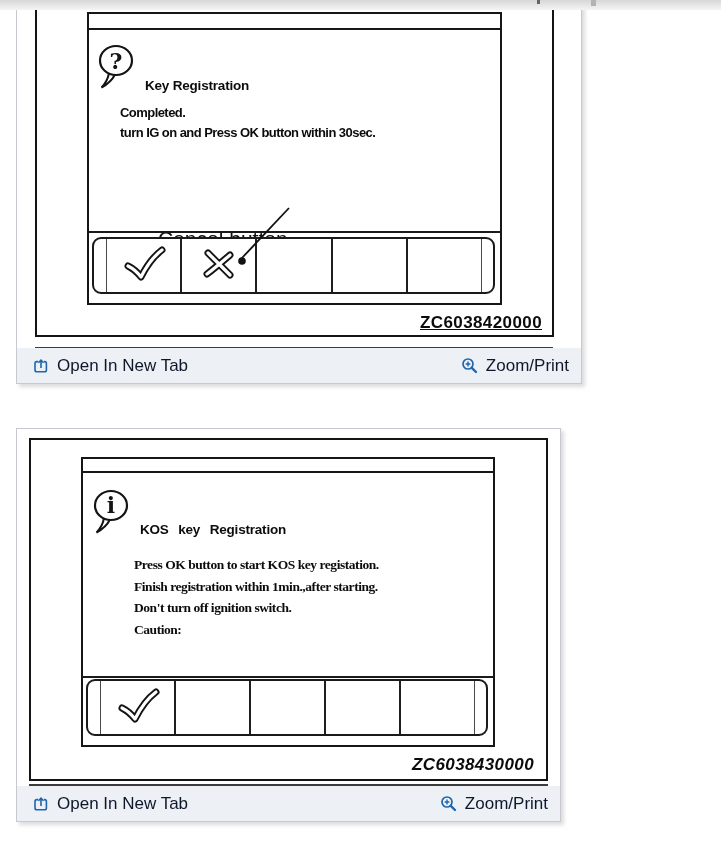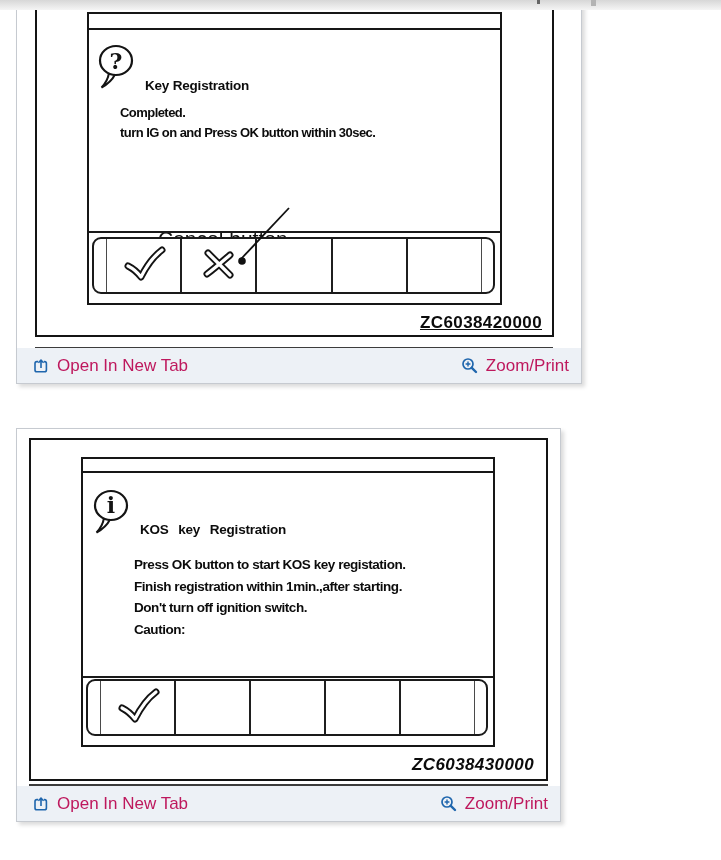--- a/index.html
+++ b/index.html
@@ -36,21 +36,21 @@
   #illus1 .bubble { left: 7px; top: 30px; }
   #illus2 .bubble { left: 8px; top: 30px; }
 
   .dlg-title { position: absolute; font-size: 13.5px; font-weight: 700; color: #0c0c0c;
                letter-spacing: -0.2px; white-space: nowrap; margin-top: 20px; }
   #illus1 .dlg-title { left: 56px; top: 44px; }
   #illus2 .dlg-title { left: 57px; top: 43px; word-spacing: 6px; text-align: right; }
 
   .dlg-body { position: absolute; font-weight: 700; color: #0c0c0c; white-space: nowrap; }
   #illus1 .dlg-body { left: 31px; top: 89px; font-size: 13px; line-height: 20px; letter-spacing: -0.55px; }
-  #illus2 .dlg-body { left: 51px; top: 95px; font-size: 13.5px; line-height: 21.5px; letter-spacing: -0.45px; }
+  #illus2 .dlg-body { left: 51px; top: 95px; font-size: 13.5px; line-height: 21.5px; letter-spacing: -0.45px; font-family: Liberation Serif, serif; }
 
   .callout { position: absolute; left: 69px; top: 170px; width: 300px; text-align: left;
              font-size: 21px; font-weight: 400; color: #101010; margin-top: 43px; }
 
   .leader-svg { position: absolute; left: 0; top: 0; width: 100%; height: 100%;
                 pointer-events: none; z-index: 5; }
 
   .bar-divider { position: absolute; left: 0; right: 0; top: 217px; height: 2px; background: #1a1a1a; }
 
   .btnbar { position: absolute; border: 2px solid #1a1a1a; border-radius: 9px;
@@ -68,21 +68,21 @@
   #figbox1 .figcode { right: 10px; bottom: 2px; text-decoration: underline; }
   #figbox2 .figcode { right: 12px; bottom: 4px; font-style: italic; }
 
   .separator { position: absolute; height: 1.5px; background: #3c3c3c; }
   #panel1 .separator { left: 18px; right: 28px; bottom: 35px; }
   #panel2 .separator { left: 12px; right: 12px; bottom: 35.5px; }
 
   .panel-footer { position: absolute; left: 0; right: 0; bottom: 0; height: 35px;
                   background: #edf1f6; display: flex; align-items: center;
                   justify-content: space-between; padding: 0 12px 0 16px; }
-  .link { display: flex; align-items: center; gap: 7px; color: #be185d;
+  .link { display: flex; align-items: center; gap: 7px; color: #0f172a;
           font-size: 17px; cursor: pointer; white-space: nowrap; }
   .link svg { display: block; }
 </style>
 </head>
 <body>
 
 <div class="panel" id="panel1">
 
   <div class="figbox" id="figbox1">
     <div class="illus" id="illus1">

